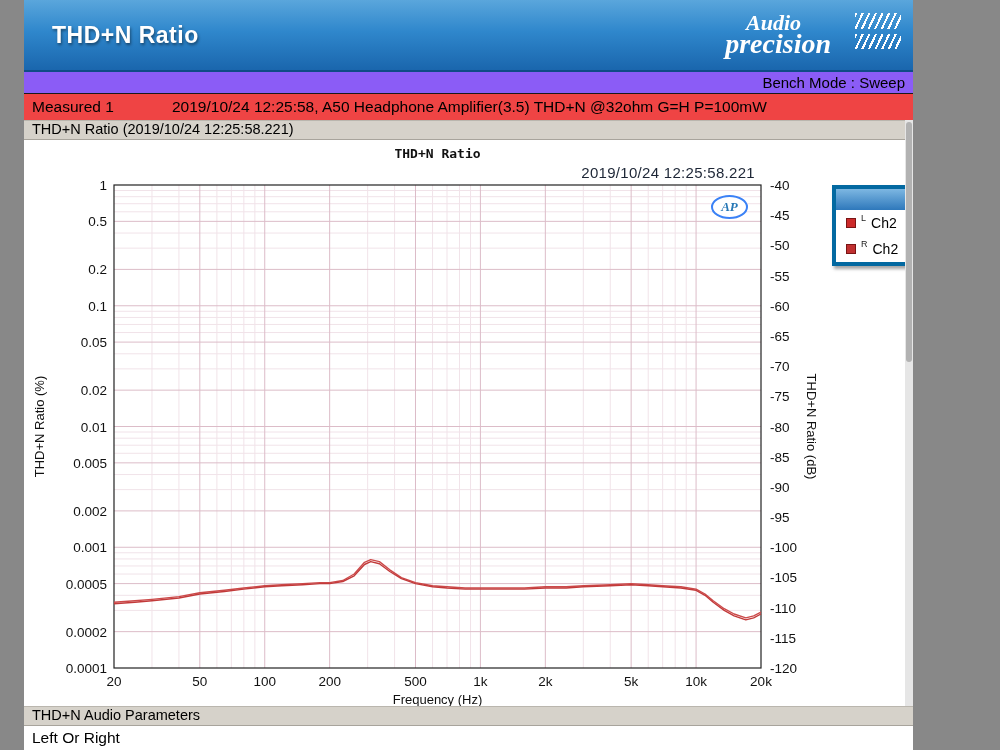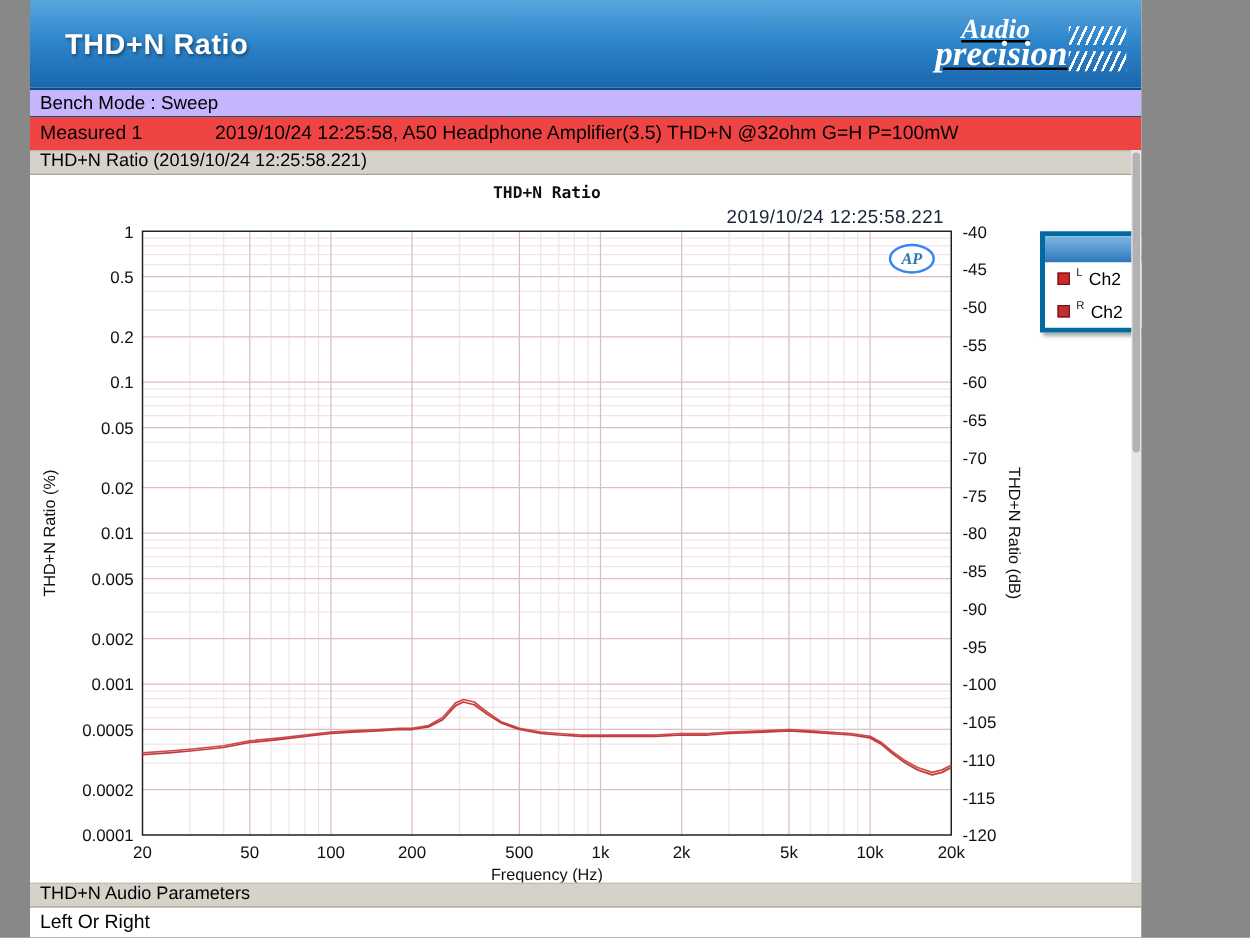--- a/index.html
+++ b/index.html
@@ -6,31 +6,31 @@
   html,body { background:#888; }
   body { font-family:"Liberation Sans",sans-serif; }
   .screen { position:relative; width:889px; height:750px; background:#fff; overflow:hidden;margin-left:24px; }
 
   
   .titlebar { height:72px; background:linear-gradient(180deg,#5aa6dc 0%,#2f87cc 45%,#1a66ad 100%);
     border-bottom:2px solid #0f4c86; display:flex; align-items:center; justify-content:space-between;
     padding:0 12px 0 28px; }
   .titlebar-title { color:#fff; font-size:23px; font-weight:bold; letter-spacing:.5px;
     text-shadow:1px 2px 3px rgba(0,0,0,.45); }
-  .brand { display:flex; align-items:flex-end; gap:1px;text-decoration:underline; }
+  .brand { display:flex; align-items:flex-start; gap:24px; }
   .brand-text { text-align:right; color:#fff; font-family:"Liberation Serif",serif;
     font-style:italic; font-weight:bold; line-height:.88; }
   .brand-line1 { font-size:22px; padding-right:30px; }
   .brand-line2 { font-size:28px; }
   .brand-stripes { width:46px; height:36px; display:flex; flex-direction:column; gap:5px; }
   .stripe-block { flex:1; background:repeating-linear-gradient(115deg,#fff 0 2px,rgba(255,255,255,0) 2px 6px); }
 
   
-  .bench-bar { height:22px; background:#c4b5fd; border-bottom:1px solid #1a1a1a;
-    display:flex; align-items:center; padding:0 8px; font-size:15px; color:#000; }
+  .bench-bar { height:22px; background:#8b5cf6; border-bottom:1px solid #1a1a1a;
+    display:flex; align-items:center; padding:0 8px; font-size:15px; color:#000;justify-content:flex-end; }
   .measured-bar { height:26px; display:flex; align-items:center; padding:0 8px; font-size:15.5px;
     color:#000; background:#ef4444; }
   .measured-label { width:140px; flex:none; }
   .gray-bar { height:20px; background:#d6d2ca; border-top:1px solid #bab6ae; border-bottom:1px solid #a8a49c;
     display:flex; align-items:flex-start; padding:0 8px; font-size:14.5px; color:#000; }
 
   
   .chart-region { position:relative; height:566px; background:#fff; }
   #plot-svg { position:absolute; left:0; top:0; }
   .tick { font-size:13.5px; fill:#111; font-family:"Liberation Sans",sans-serif; }

